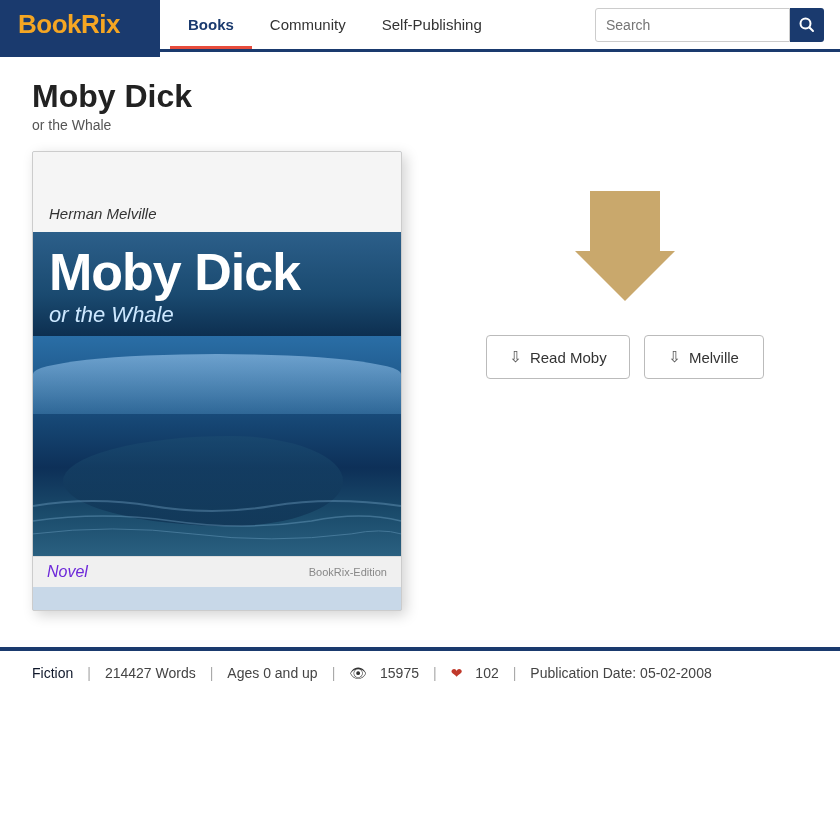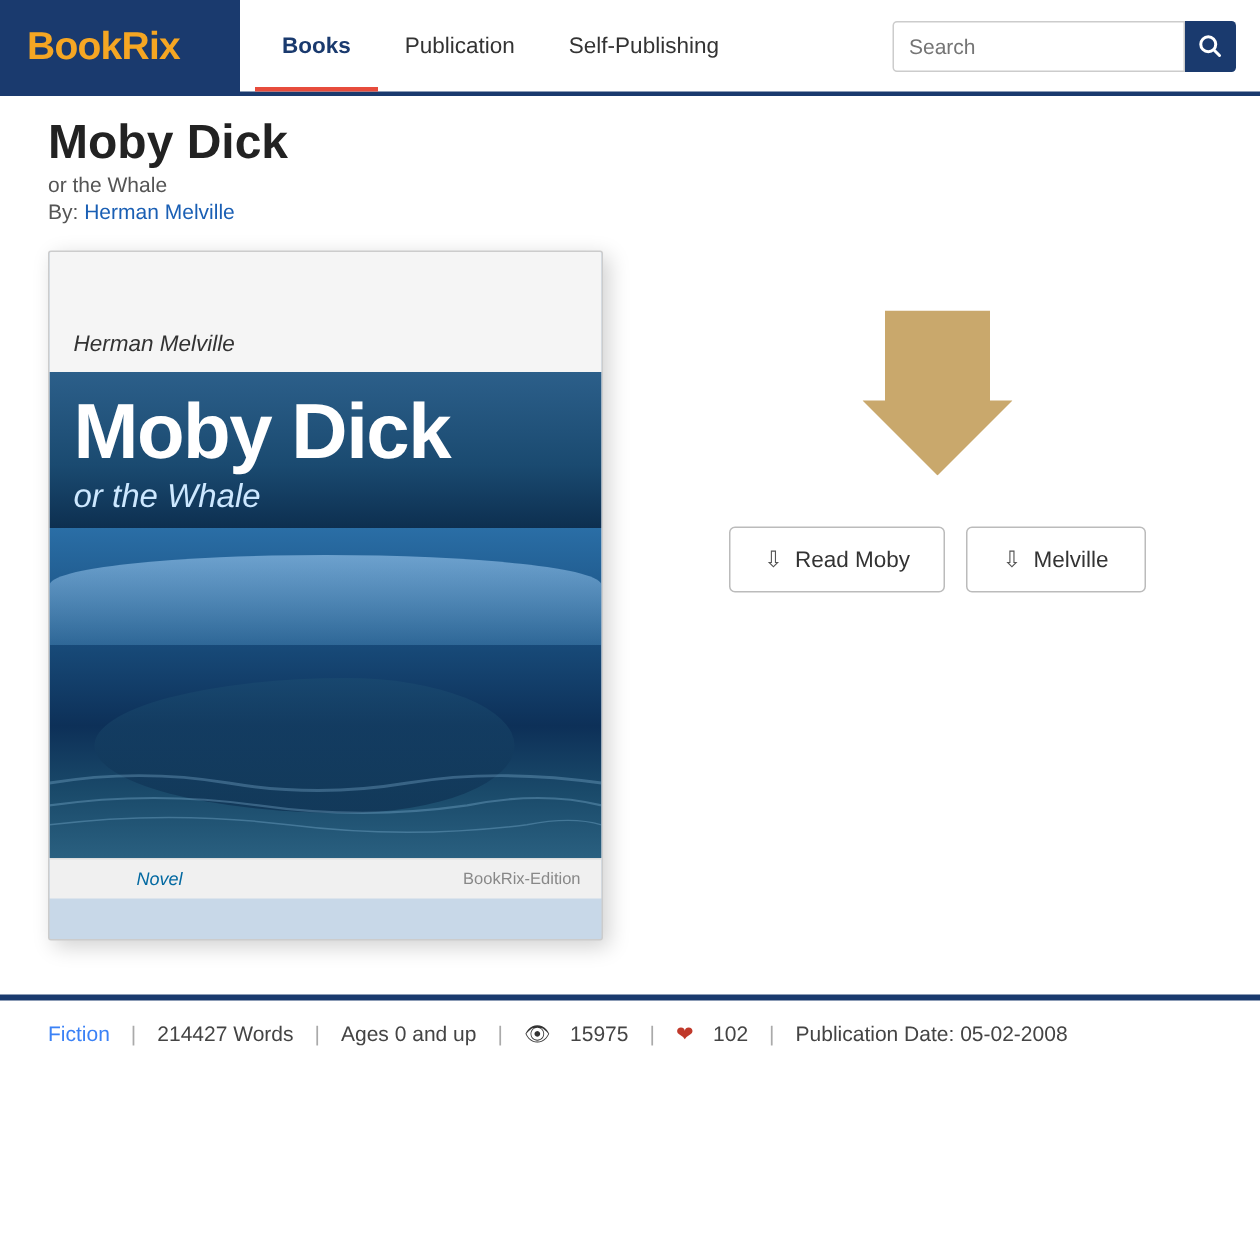--- a/index.html
+++ b/index.html
@@ -4,21 +4,21 @@
   <style>
     * { margin: 0; padding: 0; box-sizing: border-box; }
     body { font-family: Arial, sans-serif; background: #fff; width: 840px; min-height: 840px; overflow-x: hidden; }
 
     
     .header {
       display: flex;
       align-items: center;
       background: #fff;
       border-bottom: 3px solid #1a3a6e;
-      height: 64px;
+      height: 52px;
       padding: 0 0 0 0;
     }
     .logo-area {
       background: #1a3a6e;
       height: 64px;
       display: flex;
       align-items: center;
       padding: 0 18px;
       min-width: 160px;
     }
@@ -84,21 +84,21 @@
       cursor: pointer;
       display: flex;
       align-items: center;
       justify-content: center;
       color: #fff;
       font-size: 14px;
     }
 
     
     .main-content {
-      padding: 12px 32px 0 32px;
+      padding: 26px 32px 0 32px;
     }
     .book-title-main {
       font-size: 32px;
       font-weight: bold;
       color: #222;
       margin-bottom: 2px;
     }
     .book-subtitle {
       font-size: 14px;
       color: #555;
@@ -189,24 +189,23 @@
     }
     .cover-bottom-bar {
       background: #f0f0f0;
       display: flex;
       justify-content: space-between;
       align-items: center;
       padding: 6px 14px;
       border-top: 1px solid #ddd;
     }
     .cover-novel-label {
-      font-size: 12px;
-      color: #0369a1;
+      font-size: 16px;
+      color: #6d28d9;
       font-style: italic;
-      margin-left: 44px;
     }
     .cover-edition-label {
       font-size: 11px;
       color: #888;
     }
 
     
     .book-right {
       flex: 1;
       display: flex;
@@ -259,58 +258,55 @@
       gap: 10px;
       font-size: 14px;
       color: #444;
       flex-wrap: wrap;
     }
     .info-bar .separator {
       color: #aaa;
       margin: 0 4px;
     }
     .info-link {
-      color: #3b82f6;
+      color: #0f172a;
       text-decoration: none;
       cursor: pointer;
     }
     .info-eye { color: #333; margin-right: 3px; }
     .info-heart { color: #c0392b; margin-right: 3px; }
   </style>
 </head>
 <body>
 
 <header class="header">
   <div class="logo-area">
     <span class="logo-text">
       <span>Book</span><span style="color:#f5a623">Rix</span>
     </span>
   </div>
   <nav class="nav-links">
     <a class="nav-item active">Books</a>
-    <a class="nav-item">Publication</a>
+    <a class="nav-item">Community</a>
     <a class="nav-item">Self-Publishing</a>
   </nav>
   <div class="search-area">
     <input class="search-input" type="text" placeholder="Search" style="">
     <button class="search-btn">
       <svg width="16" height="16" viewBox="0 0 16 16" fill="none">
         <circle cx="6.5" cy="6.5" r="5" stroke="white" stroke-width="2"></circle>
         <line x1="10.5" y1="10.5" x2="14" y2="14" stroke="white" stroke-width="2" stroke-linecap="round"></line>
       </svg>
     </button>
   </div>
 </header>
 
 <div class="main-content">
   <h1 class="book-title-main">Moby Dick</h1>
   <div class="book-subtitle">or the Whale</div>
-  <div class="book-author">
-    <span>By: </span><a href="#">Herman Melville</a>
-  </div>
 
   <div class="book-section">
 
     <div class="book-cover-wrap">
       <div class="cover-top-white">
         <span class="cover-author-name">Herman Melville</span>
       </div>
       <div class="cover-title-area">
         <div class="cover-title-text">Moby Dick</div>
         <div class="cover-subtitle-text">or the Whale</div>

